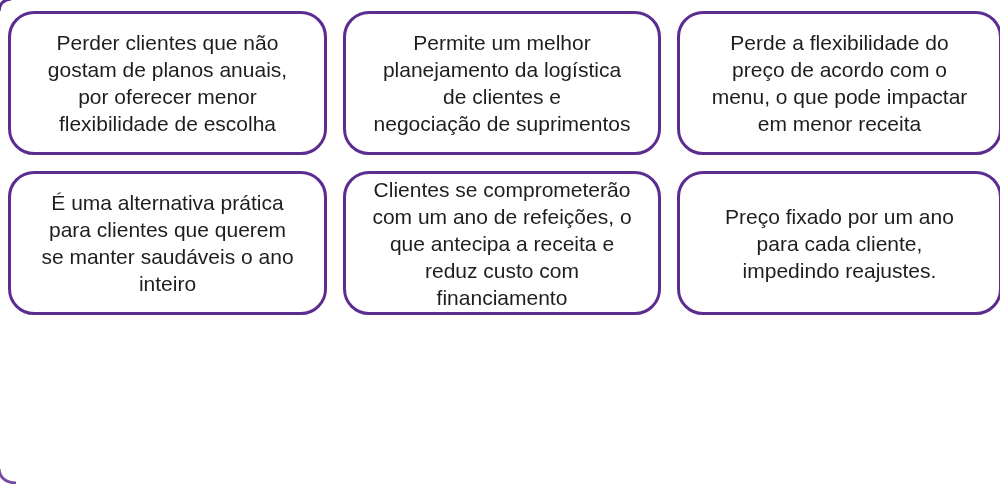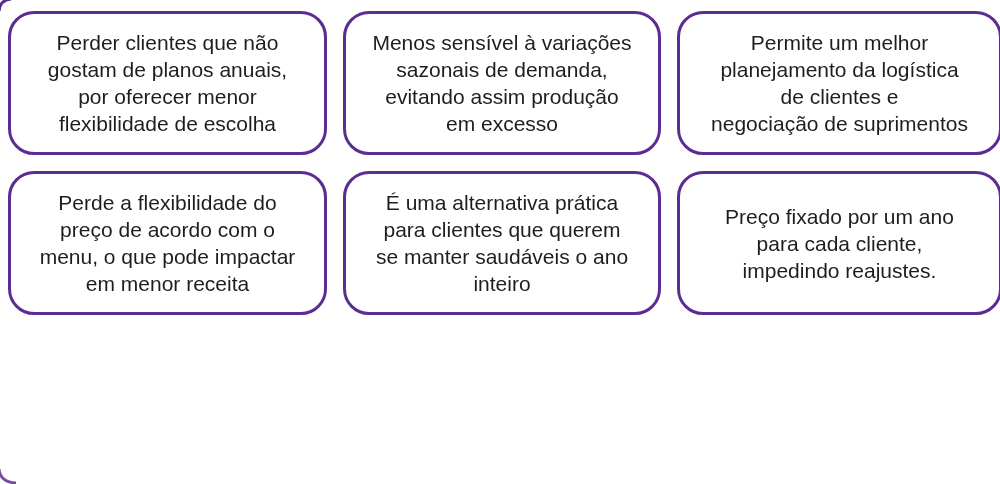--- a/index.html
+++ b/index.html
@@ -70,43 +70,44 @@
   </svg>
 
   <div class="grid">
     <div class="card">
       <div class="card-text">Perder clientes que não
 gostam de planos anuais,
 por oferecer menor
 flexibilidade de escolha</div>
     </div>
     <div class="card">
-      <div class="card-text">Menos sensível à variações
-sazonais de demanda,
-evitando assim produção
-em excesso</div>
-    </div>
-    <div class="card">
       <div class="card-text">Permite um melhor
 planejamento da logística
 de clientes e
 negociação de suprimentos</div>
     </div>
     <div class="card">
       <div class="card-text">Perde a flexibilidade do
 preço de acordo com o
 menu, o que pode impactar
 em menor receita</div>
     </div>
     <div class="card">
       <div class="card-text">É uma alternativa prática
 para clientes que querem
 se manter saudáveis o ano
 inteiro</div>
     </div>
     <div class="card">
+      <div class="card-text">Clientes se comprometerão
+com um ano de refeições, o
+que antecipa a receita e
+reduz custo com
+financiamento</div>
+    </div>
+    <div class="card">
       <div class="card-text">Preço fixado por um ano
 para cada cliente,
 impedindo reajustes.</div>
     </div>
   </div>
 
 </div>
 
 </body></html>

